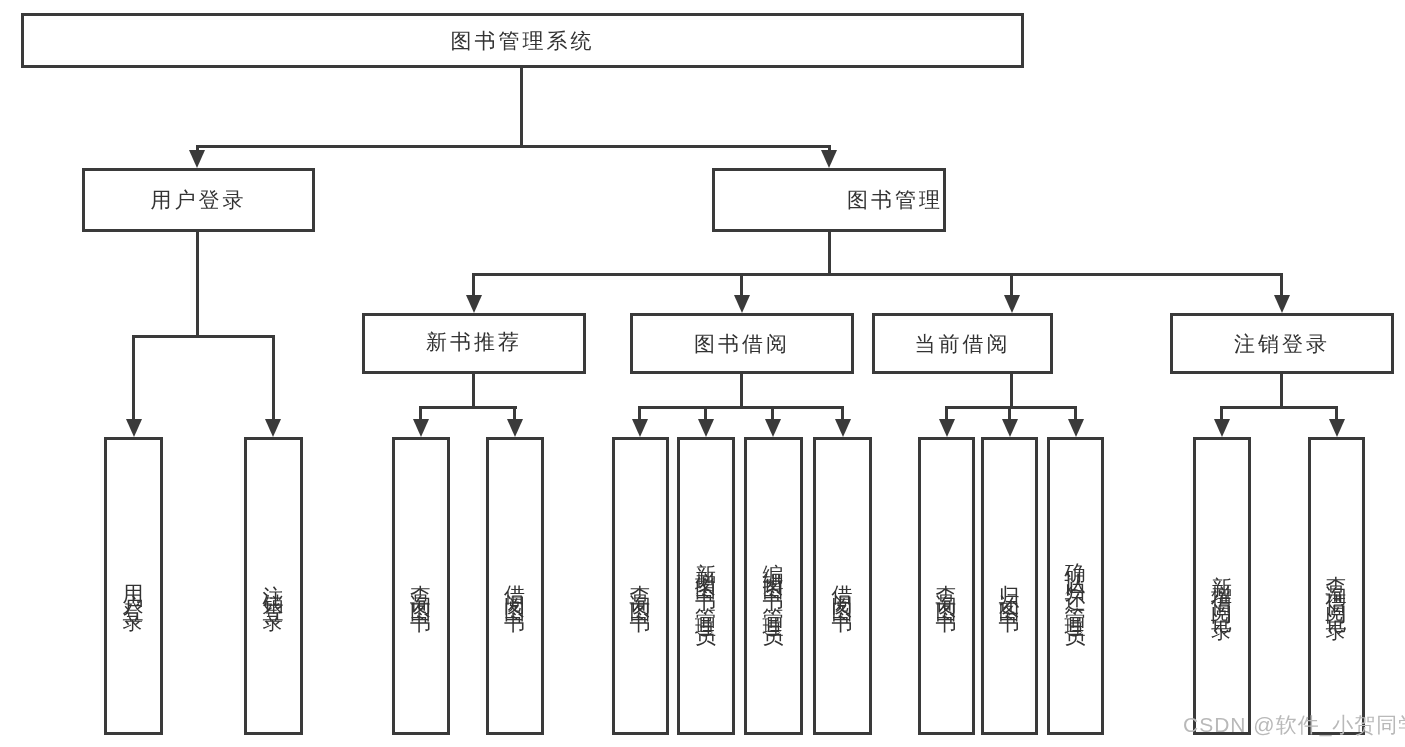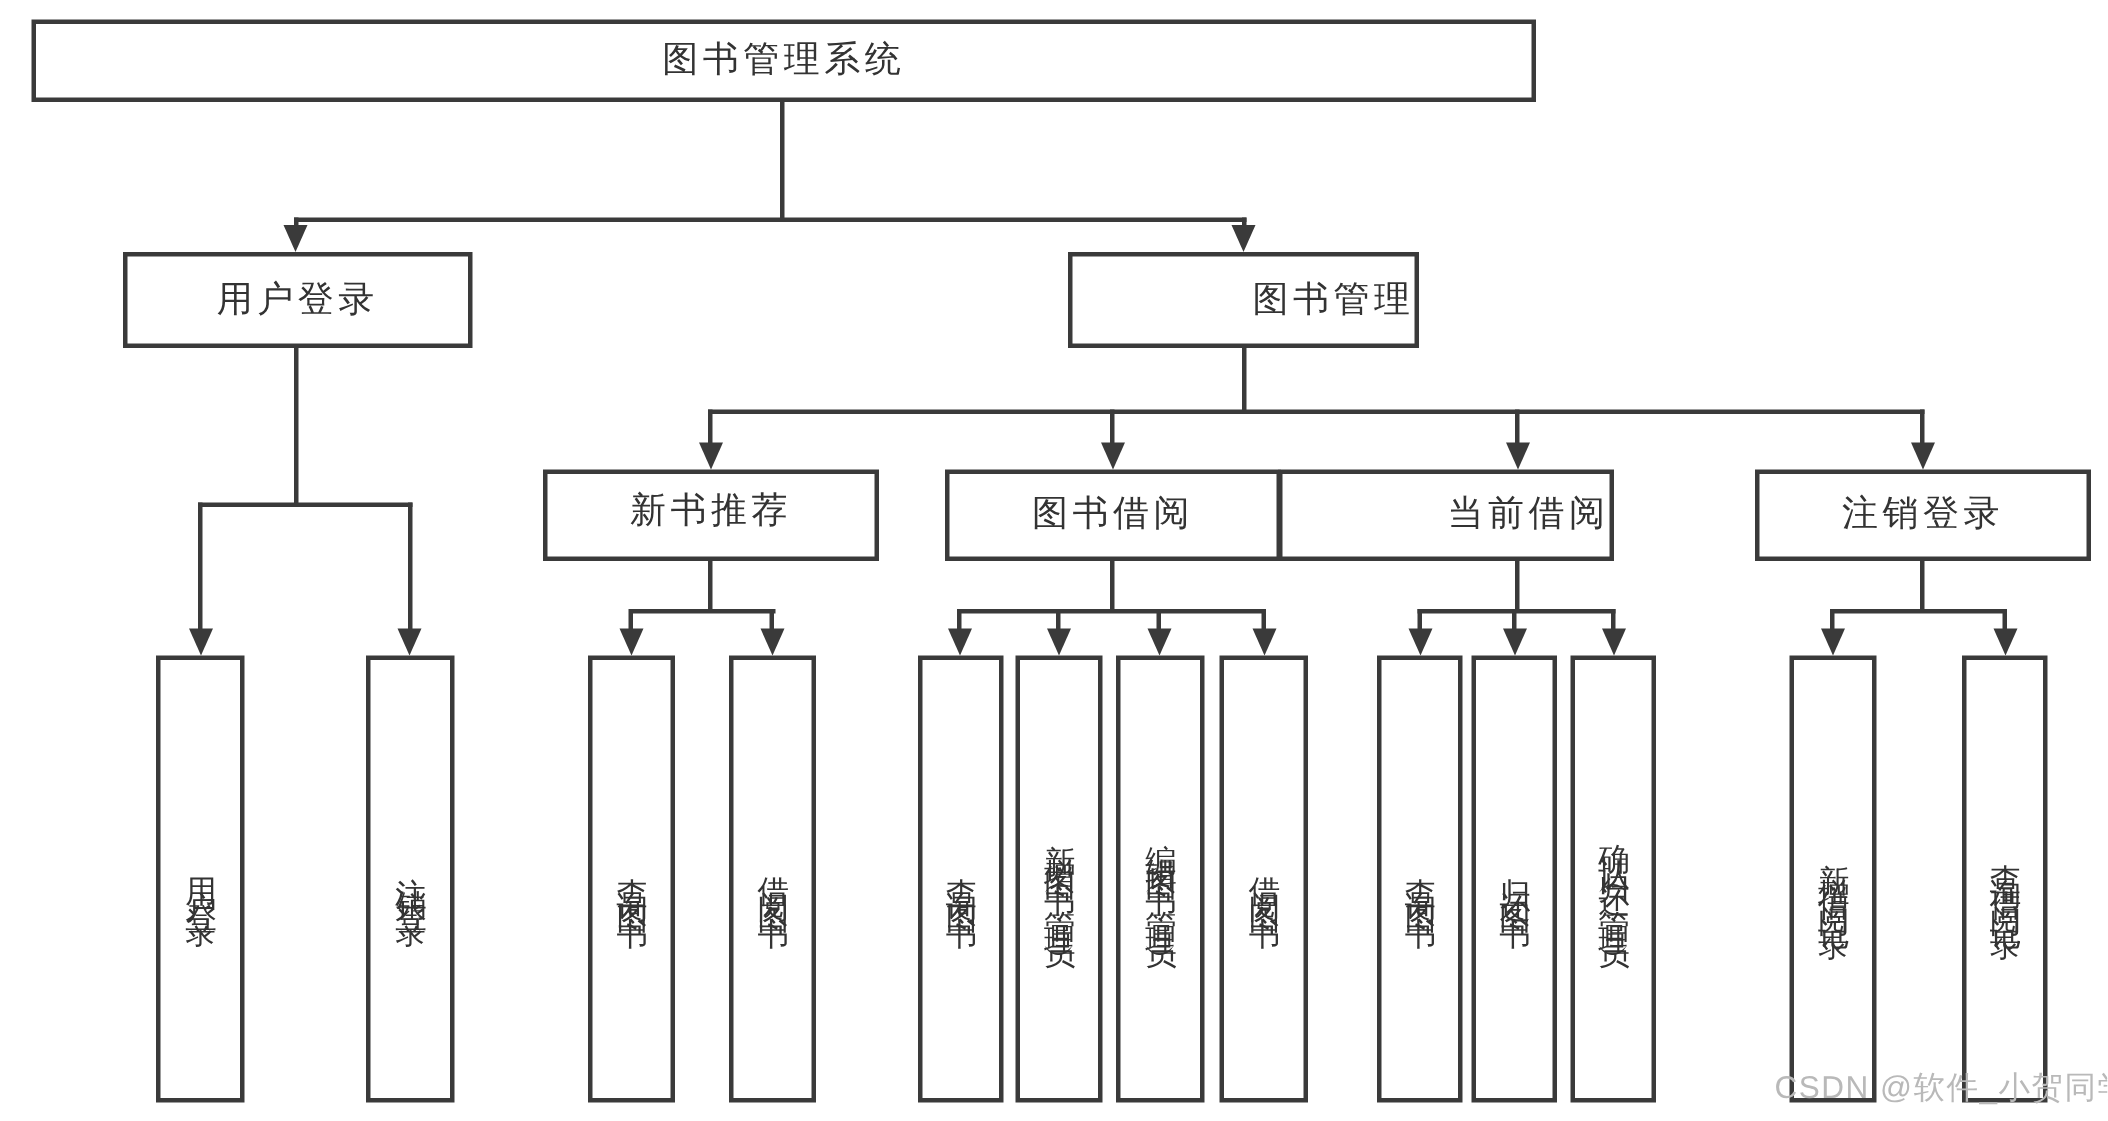--- a/index.html
+++ b/index.html
@@ -8,21 +8,21 @@
     position:relative; width:1405px; height:747px;
     background:var(--background,#ffffff); overflow:hidden;
   }
   .node {
     position:absolute; box-sizing:border-box;
     border:3px solid var(--line,#3a3a3a);
     background:#fff;
     display:flex; align-items:center; justify-content:center;
   }
   .hlabel {
-    font-size:24px; letter-spacing:3px; white-space:nowrap;
+    font-size:21px; letter-spacing:3px; white-space:nowrap;
     color:var(--text,#333333); line-height:1.2;
   }
   .vlabel {
     writing-mode:vertical-rl; font-size:21px; letter-spacing:9px;
     color:var(--text,#333333); line-height:1.1; white-space:nowrap;
   }
   .lh, .lv { position:absolute; background:var(--line,#3a3a3a); }
   .lh { height:3px; }
   .lv { width:3px; }
   .ar {
@@ -34,21 +34,21 @@
     position:absolute; left:1183px; top:711px; z-index:5;
     font-size:21px; letter-spacing:1px; white-space:nowrap;
     color:var(--watermark,#b9b9b9);
   }
   
   #n-root            { left:21px;   top:13px;  width:1003px; height:55px; }
   #n-user-login      { left:82px;   top:168px; width:233px;  height:64px; }
   #n-book-mgmt       { left:712px;  top:168px; width:234px;  height:64px;justify-content:flex-end; }
   #n-new-book-rec    { left:362px;  top:313px; width:224px;  height:61px;font-family:Liberation Mono, monospace; }
   #n-book-borrow     { left:630px;  top:313px; width:224px;  height:61px; }
-  #n-current-borrow  { left:852px;  top:313px; width:224px;  height:61px;justify-content:flex-end; }
+  #n-current-borrow  { left:872px;  top:313px; width:181px;  height:61px; }
   #n-borrow-records  { left:1170px; top:313px; width:224px;  height:61px; }
   .leaf { top:437px; height:298px; }
   #n-leaf-user-login { left:104px;  width:59px; }
   #n-leaf-logout     { left:244px;  width:59px; }
   #n-leaf-nbr-query  { left:392px;  width:58px; }
   #n-leaf-nbr-borrow { left:486px;  width:58px; }
   #n-leaf-bb-query   { left:612px;  width:57px; }
   #n-leaf-bb-add     { left:677px;  width:58px; }
   #n-leaf-bb-edit    { left:744px;  width:59px; }
   #n-leaf-bb-borrow  { left:813px;  width:59px; }

